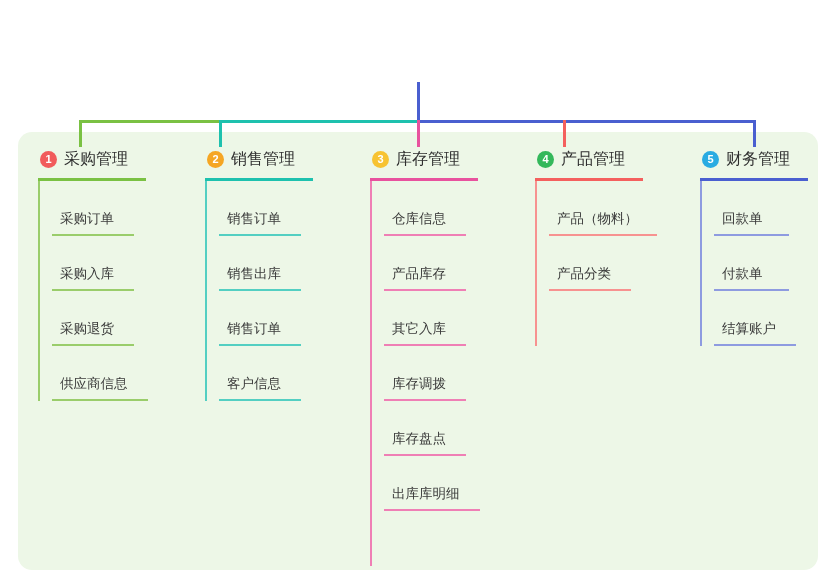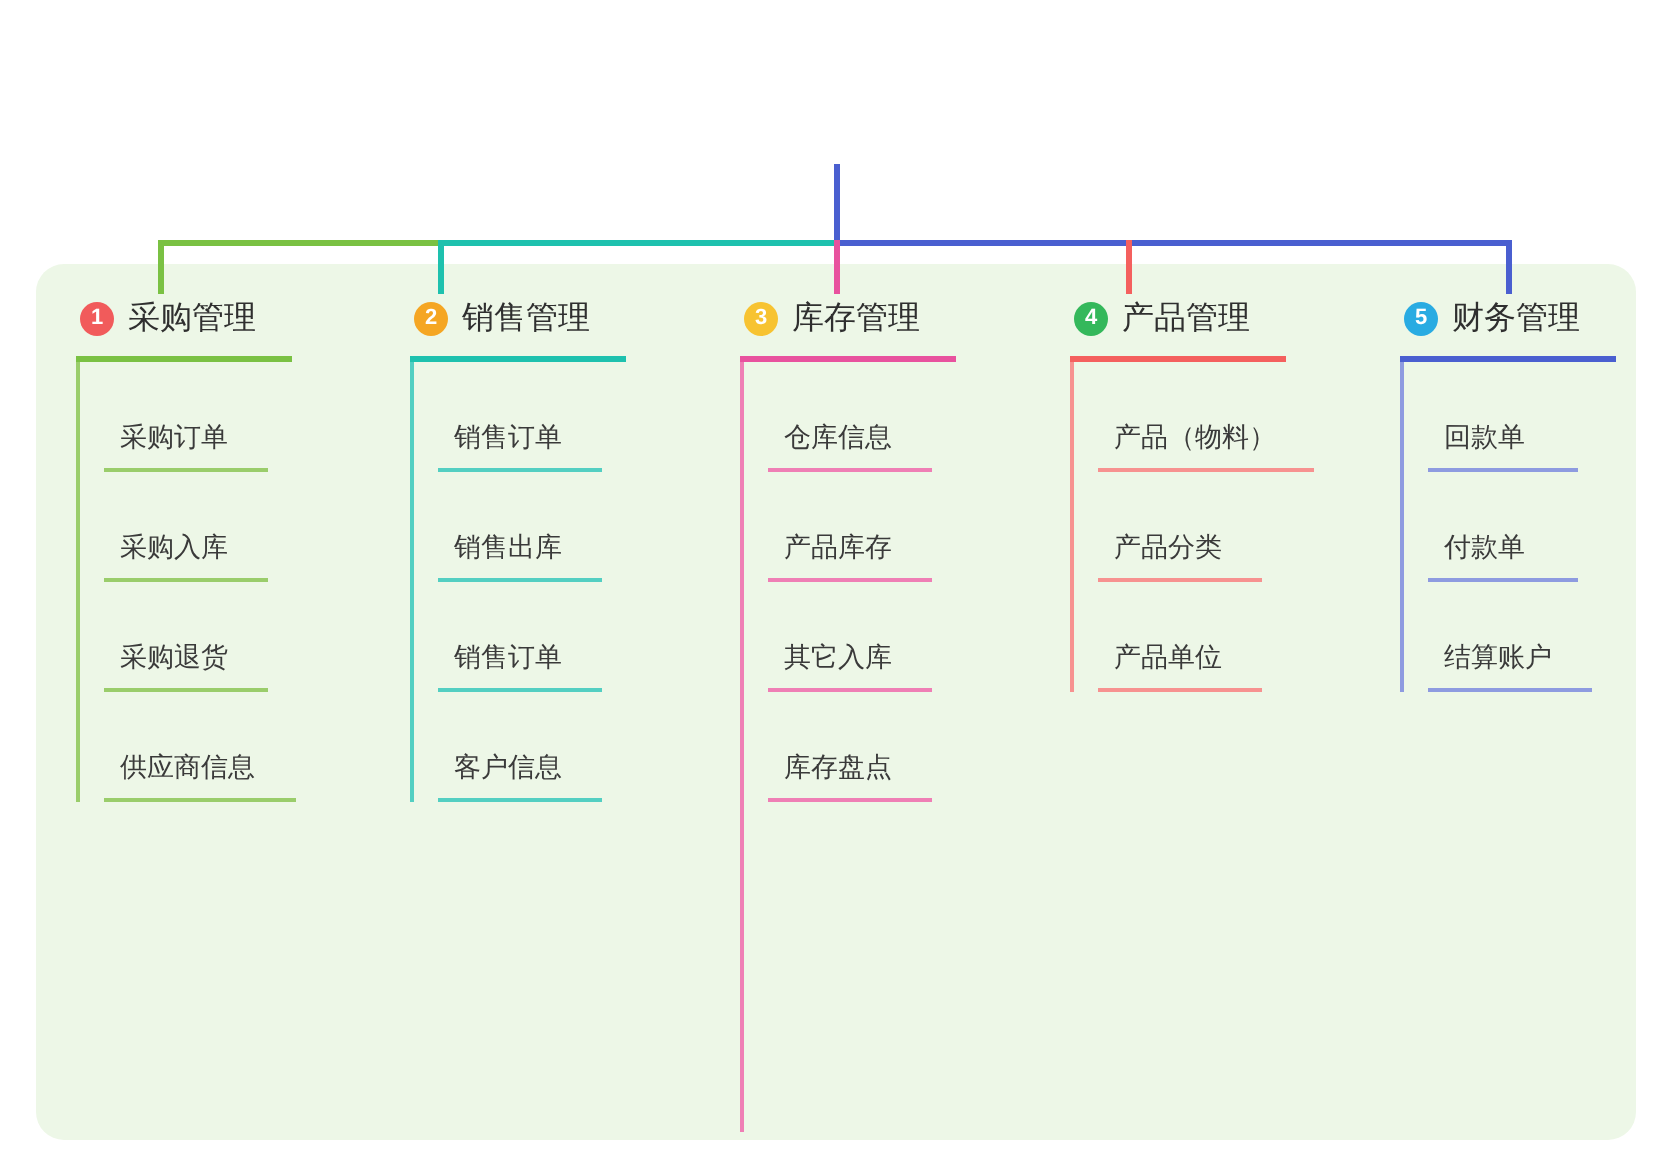--- a/index.html
+++ b/index.html
@@ -255,46 +255,50 @@
       </div>
       <div class="child">
         <span class="child-label">产品库存</span>
         <span class="child-underline" style="width:82px; background:#EF7FB5;"></span>
       </div>
       <div class="child">
         <span class="child-label">其它入库</span>
         <span class="child-underline" style="width:82px; background:#EF7FB5;"></span>
       </div>
       <div class="child">
+        <span class="child-label">库存调拨</span>
+        <span class="child-underline" style="width:82px; background:#EF7FB5;"></span>
+      </div>
+      <div class="child">
         <span class="child-label">库存盘点</span>
         <span class="child-underline" style="width:82px; background:#EF7FB5;"></span>
+      </div>
+      <div class="child">
+        <span class="child-label">出库库明细</span>
+        <span class="child-underline" style="width:96px; background:#EF7FB5;"></span>
       </div>
     </div>
   </div>
 
   <div class="branch" style="left:535px; top:147px; width:170px;">
     <div class="branch-head">
       <span class="badge" style="background:#34B85B;">4</span>
       <span class="branch-title">产品管理</span>
     </div>
     <div class="branch-rule" style="width:108px; background:#F4605E;"></div>
     <div class="children">
       <div class="child-spine" style="height:165px; background:#F79290;"></div>
       <div class="child">
         <span class="child-label">产品（物料）</span>
         <span class="child-underline" style="width:108px; background:#F79290;"></span>
       </div>
       <div class="child">
         <span class="child-label">产品分类</span>
         <span class="child-underline" style="width:82px; background:#F79290;"></span>
       </div>
-      <div class="child">
-        <span class="child-label">产品单位</span>
-        <span class="child-underline" style="width:82px; background:#F79290;"></span>
-      </div>
     </div>
   </div>
 
   <div class="branch" style="left:700px; top:147px; width:150px;">
     <div class="branch-head">
       <span class="badge" style="background:#29ABE2;">5</span>
       <span class="branch-title">财务管理</span>
     </div>
     <div class="branch-rule" style="width:108px; background:#4A5FD0;"></div>
     <div class="children">

